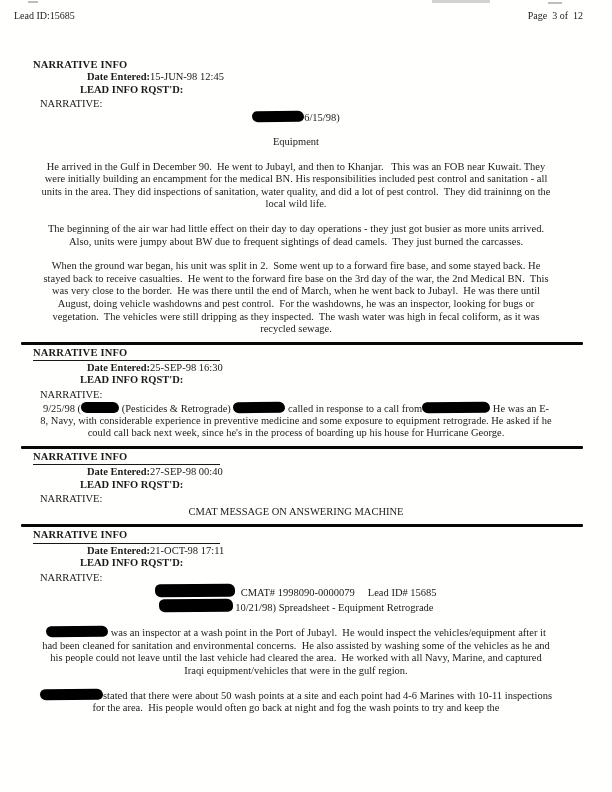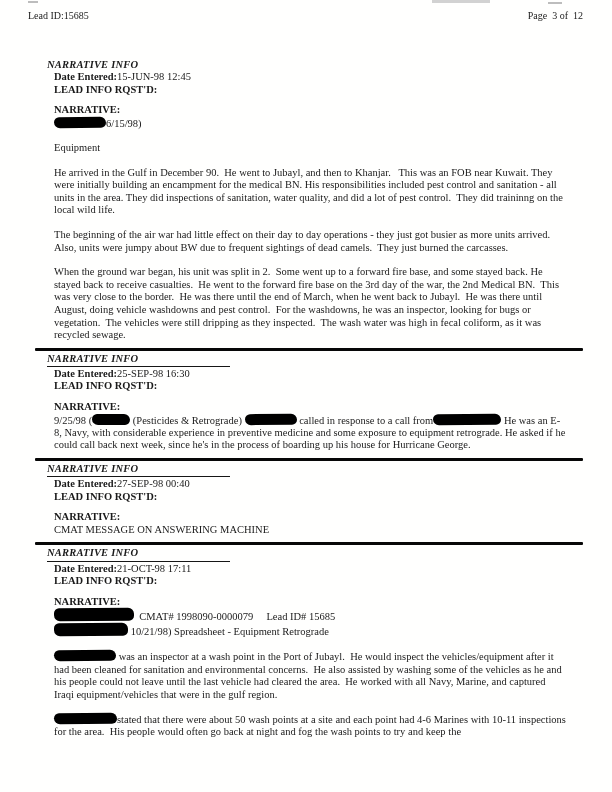--- a/index.html
+++ b/index.html
@@ -1,21 +1,21 @@
 <!DOCTYPE html>
 <html><head>
 <meta charset="utf-8">
 <style>
   html,body { margin:0; padding:0; background:#ffffff; }
   .page {
     position:relative;
     width:612px; height:792px;
     box-sizing:border-box;
     background:#fffffe;
-    padding:10px 29px 0 47px;
+    padding:10px 29px 0 33px;
     font-family:"Liberation Serif", serif;
     font-size:10.5px;
     line-height:12.6px;
     color:#1a1a1a;
     overflow:hidden;
   }
   .topbar {
     display:flex; justify-content:space-between;
     margin-left:-19px;
     font-size:10px;
@@ -28,38 +28,38 @@
 
   .section:first-of-type { margin-top:36px; }
   .rule {
     height:3px; background:#070707;
     margin:6px 0 2px -12px;
     border-radius:1px;
   }
   .sec-title {
     font-weight:bold;
     letter-spacing:0.2px;
-    font-style:italic;
   }
   .sec-title.underlined {
     display:inline-block;
     border-bottom:1.4px solid #161616;
     padding-right:92px;
     padding-bottom:0.5px;
     margin-bottom:1px;
   }
   .sec-title.plain { display:block; }
   .meta-line { margin-left:7px; }
-  .b { font-weight:bold; }
-  .narr-label { margin-left:7px; margin-top:8px; font-weight:bold; }
+  .b { font-weight:bold;margin-left:47px; }
+  .narr-label { margin-left:7px; margin-top:2px; font-weight:normal; }
   .para {
     margin-left:7px;
     margin-top:12px;
     width:512px;
     white-space:pre-wrap;
+    text-align:center;
   }
   .para.tight { margin-top:0; }
   .redact {
     display:inline-block;
     height:11px;
     background:#000;
     border-radius:5px 6px 5px 6px;
     vertical-align:-1.5px;
     transform:rotate(-0.4deg);
   }

